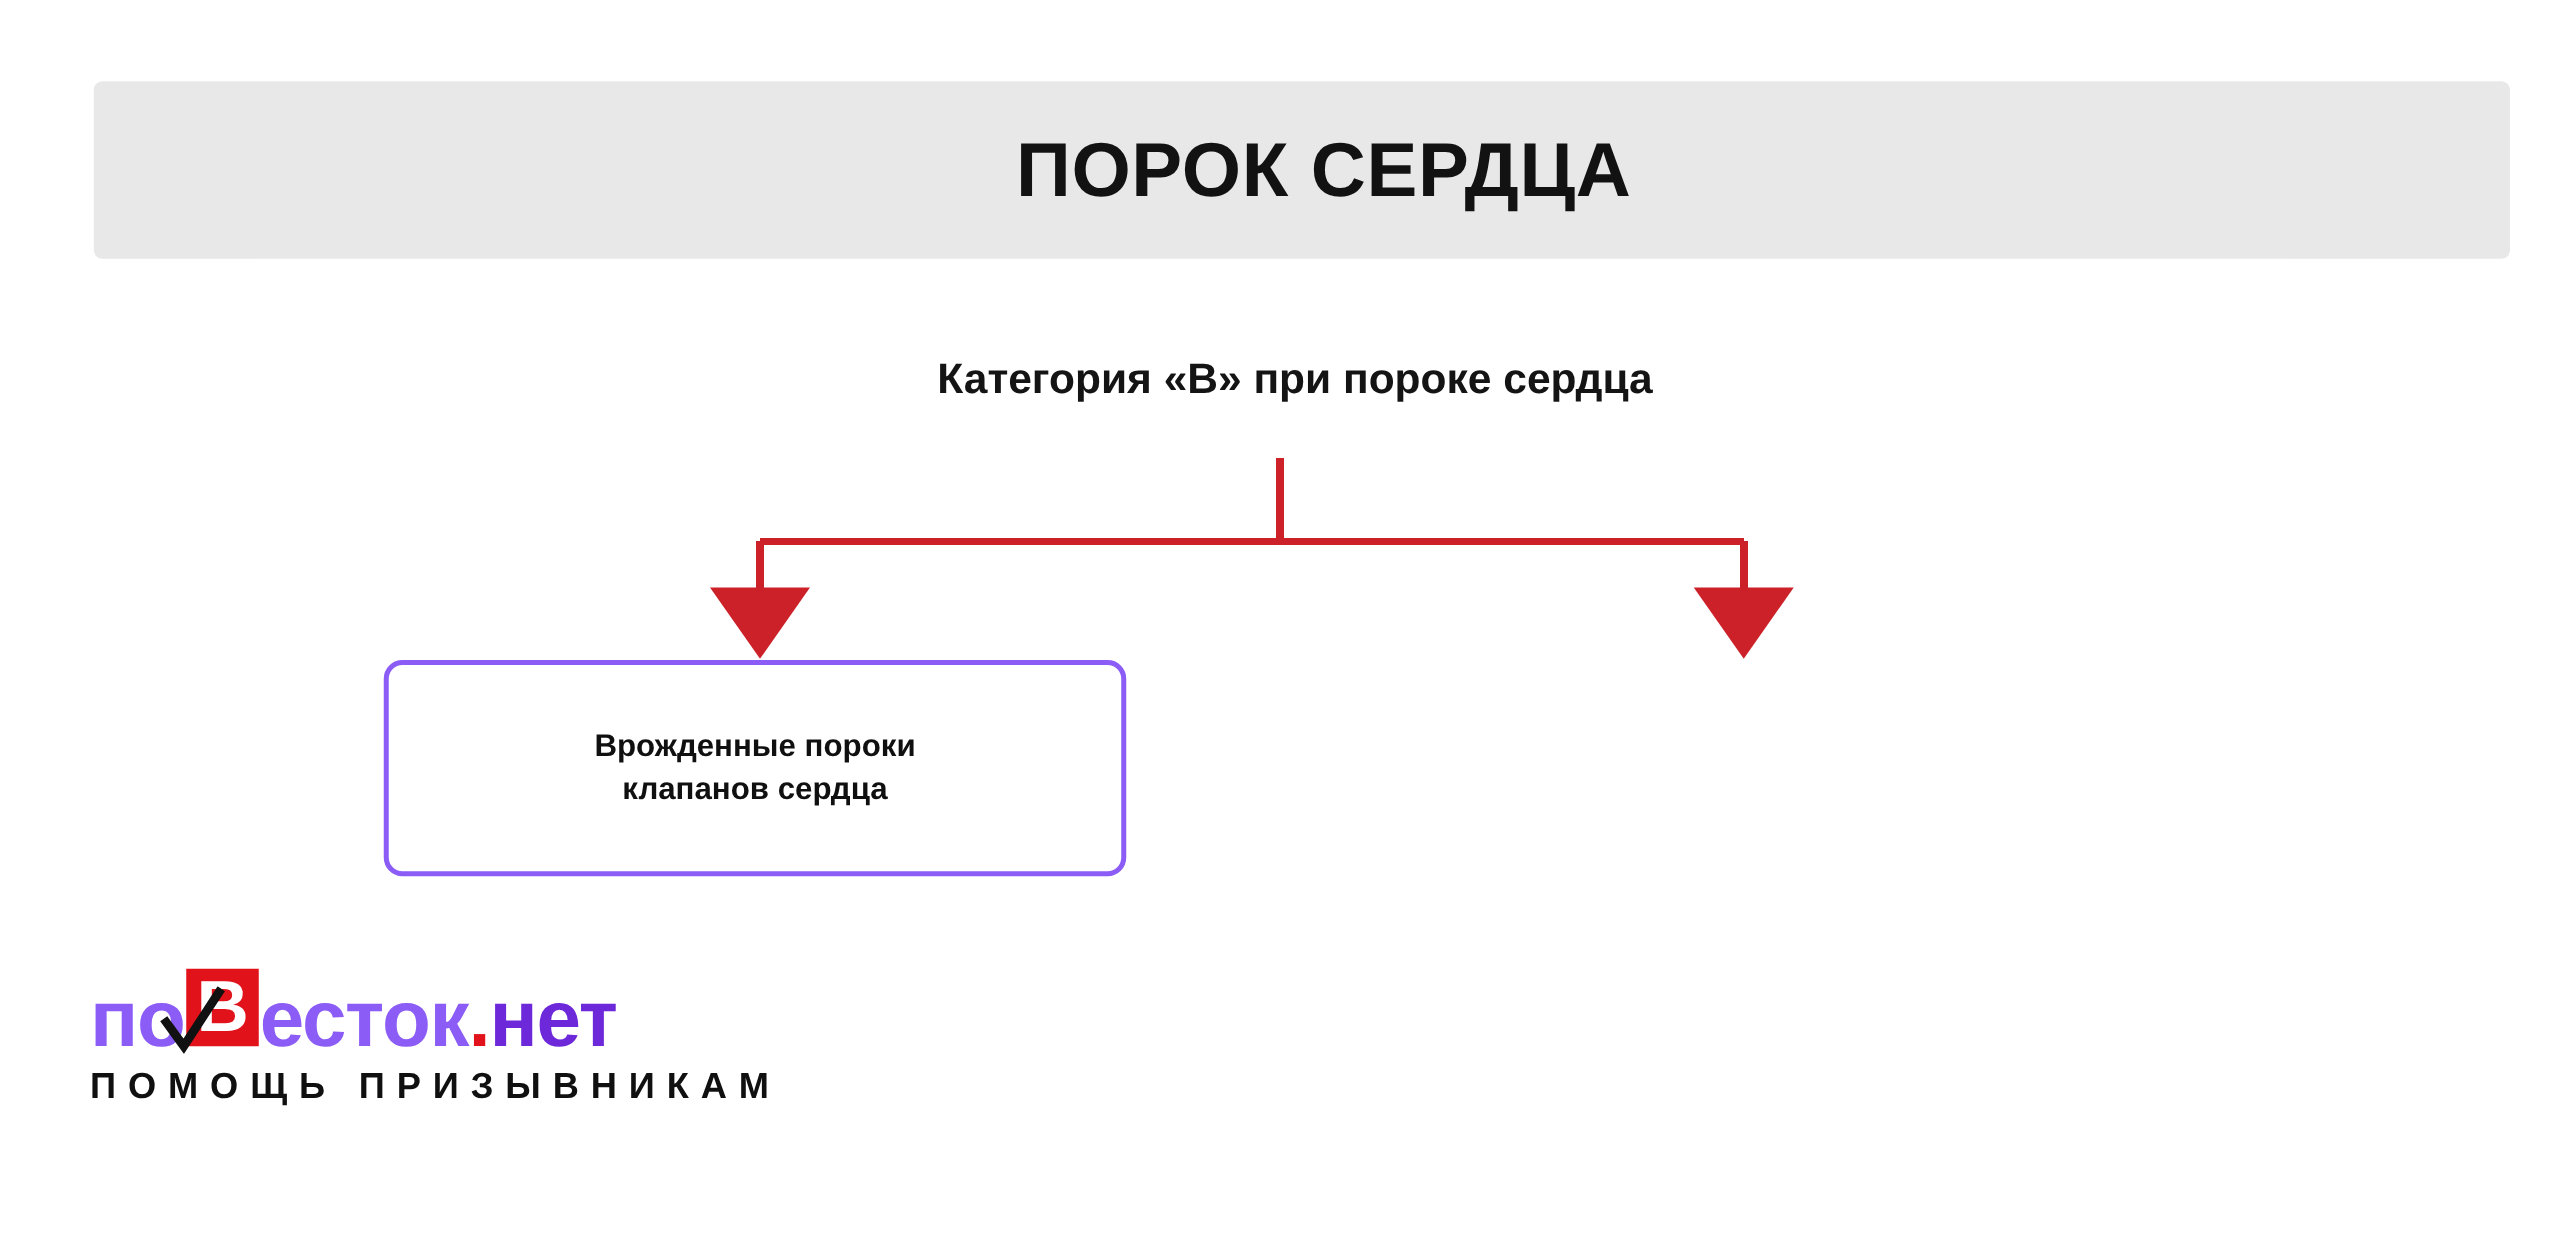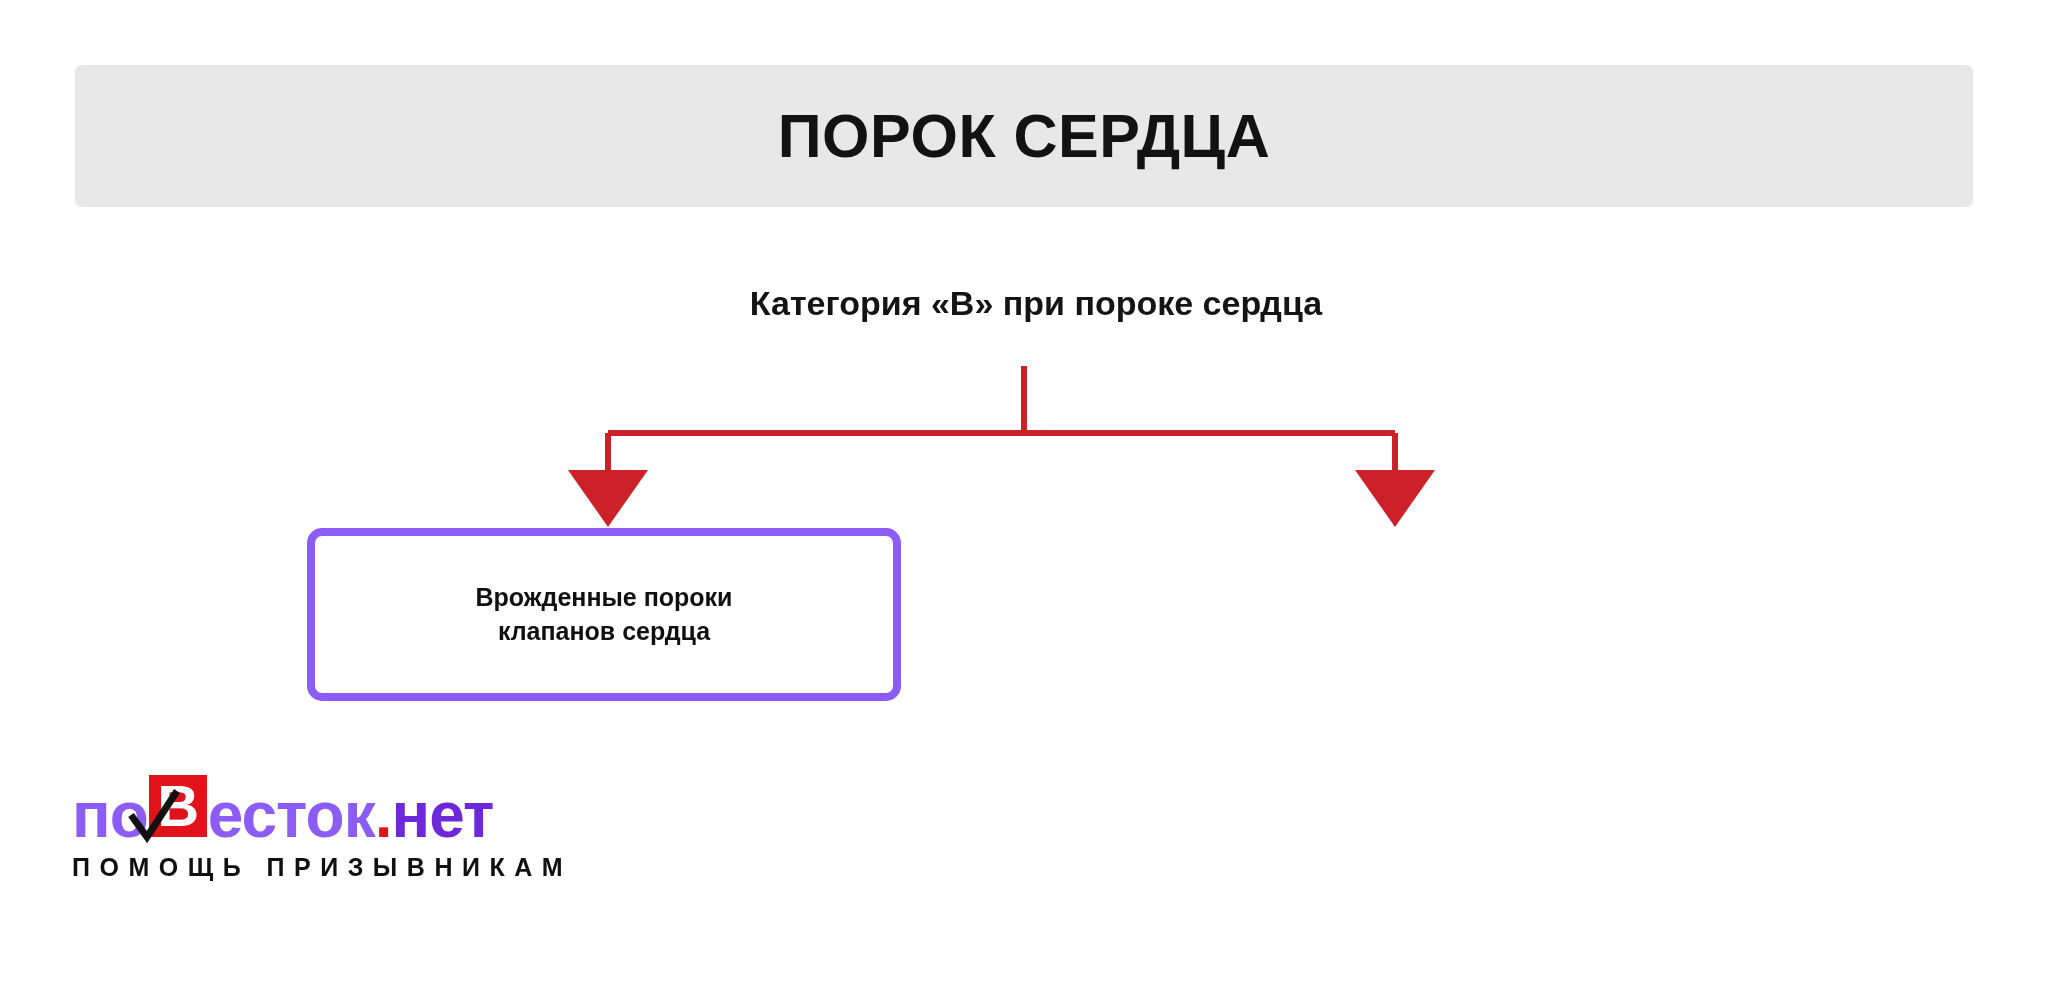--- a/index.html
+++ b/index.html
@@ -26,20 +26,21 @@
     position: absolute;
     left: 75px;
     top: 65px;
     width: 1898px;
     height: 142px;
     background: #e8e8e8;
     border-radius: 7px;
     display: flex;
     align-items: center;
     justify-content: center;
+    padding-left: 35px;
   }
   .header-title {
     font-size: 61px;
     font-weight: bold;
     color: #121212;
     letter-spacing: 0.5px;
     line-height: 1;
     white-space: nowrap;
   }
 
@@ -64,21 +65,21 @@
     top: 0;
     width: 2048px;
     height: 993px;
     pointer-events: none;
   }
 
   
   .leaf-box {
     position: absolute;
     box-sizing: border-box;
-    border: 8px solid #8b5cf6;
+    border: 4px solid #8b5cf6;
     border-radius: 15px;
     background: #ffffff;
     display: flex;
     align-items: center;
     justify-content: center;
     text-align: center;
   }
   .leaf-box .leaf-text {
     font-size: 25px;
     font-weight: bold;
@@ -138,21 +139,21 @@
   .logo-badge .badge-check {
     position: absolute;
     left: -22px;
     top: 14px;
     width: 54px;
     height: 54px;
   }
 
   .logo-tagline {
     margin-top: 12px;
-    font-size: 25px;
+    font-size: 29px;
     font-weight: bold;
     color: #101010;
     letter-spacing: 9.5px;
     white-space: nowrap;
   }
 </style>
 </head>
 <body>
 
 <div id="canvas">

